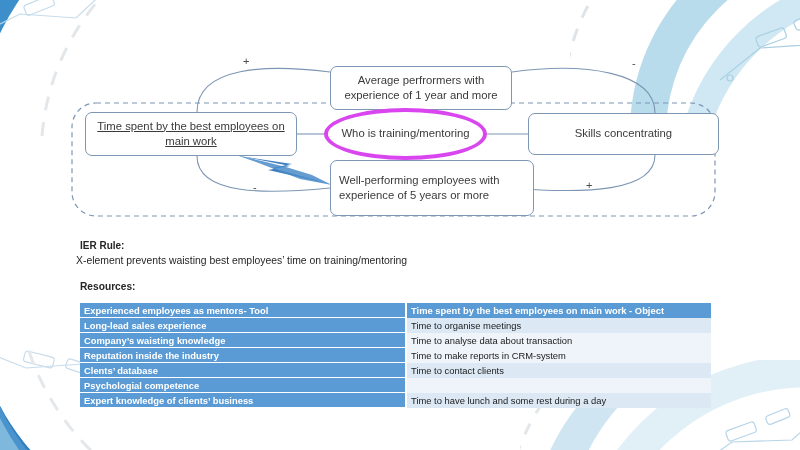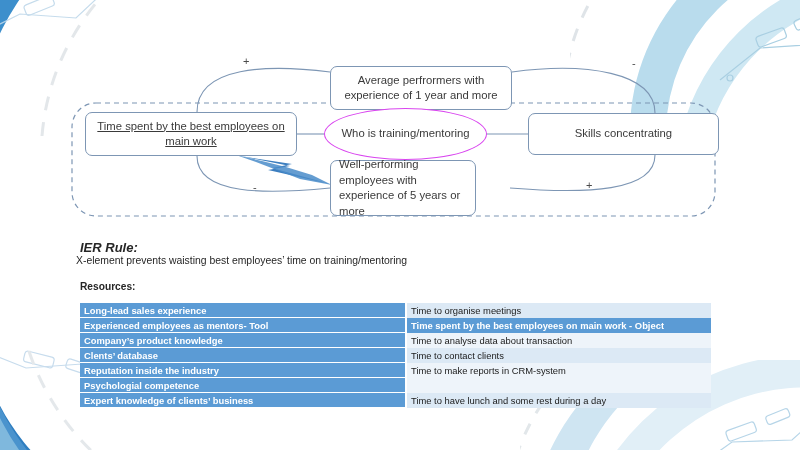--- a/index.html
+++ b/index.html
@@ -49,30 +49,30 @@
     display: flex;
     align-items: center;
     justify-content: center;
     text-align: center;
     padding: 3px 7px;
   }
 
   .node-average { left: 330px; top: 50px; width: 182px; height: 44px; margin-top: 16px; }
   .node-time    { left: 85px;  top: 112px; width: 212px; height: 44px; text-decoration: underline; }
   .node-skills  { left: 528px; top: 113px; width: 191px; height: 42px; }
-  .node-well    { left: 330px; top: 160px; width: 146px; height: 56px;
+  .node-well    { left: 330px; top: 160px; width: 204px; height: 56px;
                   text-align: left; justify-content: center; padding-left: 8px; }
 
   .ellipse {
     position: absolute;
     left: 324px;
     top: 108px;
     width: 163px;
     height: 52px;
-    border: 1px solid #d946ef;
+    border: 4px solid #d946ef;
     border-radius: 50%;
     background: #ffffff;
     display: flex;
     align-items: center;
     justify-content: center;
     text-align: center;
     font-size: 11.3px;
     line-height: 15.5px;
     color: #3a3a3a;
     box-sizing: border-box;
@@ -90,21 +90,21 @@
   .sign-plus-br  { left: 586px; top: 180px; }
 
   
   .txt {
     position: absolute;
     color: #262626;
     white-space: nowrap;
   }
   .txt-ier-label {
     left: 80px; top: 240px;
-    font-size: 13px; font-weight: bold; font-style: italic;
+    font-size: 10px; font-weight: bold;
   }
   .txt-ier-body {
     left: 76px; top: 255px;
     font-size: 10.4px;
   }
   .txt-resources {
     left: 80px; top: 281px;
     font-size: 10.2px; font-weight: bold;
   }
 
@@ -273,40 +273,40 @@
   <div class="txt txt-ier-body">X-element prevents waisting best employees’ time on training/mentoring</div>
   <div class="txt txt-resources">Resources:</div>
 
   <table id="res-table">
     <colgroup>
         <col class="c-left">
         <col class="c-right">
       </colgroup>
     <tbody>
       <tr>
+        <td class="cell-tool hdr">Experienced employees as mentors- Tool</td>
+        <td class="cell-obj hdr">Time spent by the best employees on main work - Object</td>
+      </tr>
+      <tr>
         <td class="cell-tool">Long-lead sales experience</td>
         <td class="cell-obj band-a">Time to organise meetings</td>
       </tr>
       <tr>
-        <td class="cell-tool hdr">Experienced employees as mentors- Tool</td>
-        <td class="cell-obj hdr">Time spent by the best employees on main work - Object</td>
-      </tr>
-      <tr>
-        <td class="cell-tool">Company’s product knowledge</td>
+        <td class="cell-tool">Company’s waisting knowledge</td>
         <td class="cell-obj band-b">Time to analyse data about transaction</td>
+      </tr>
+      <tr>
+        <td class="cell-tool">Reputation inside the industry</td>
+        <td class="cell-obj band-b">Time to make reports in CRM-system</td>
       </tr>
       <tr>
         <td class="cell-tool">Clents’ database</td>
         <td class="cell-obj band-a">Time to contact clients</td>
       </tr>
       <tr>
-        <td class="cell-tool">Reputation inside the industry</td>
-        <td class="cell-obj band-b">Time to make reports in CRM-system</td>
-      </tr>
-      <tr>
         <td class="cell-tool">Psychologial competence</td>
         <td class="cell-obj band-b"></td>
       </tr>
       <tr>
         <td class="cell-tool">Expert knowledge of clients’ business</td>
         <td class="cell-obj band-a">Time to have lunch and some rest during a day</td>
       </tr>
     </tbody>
   </table>
 

